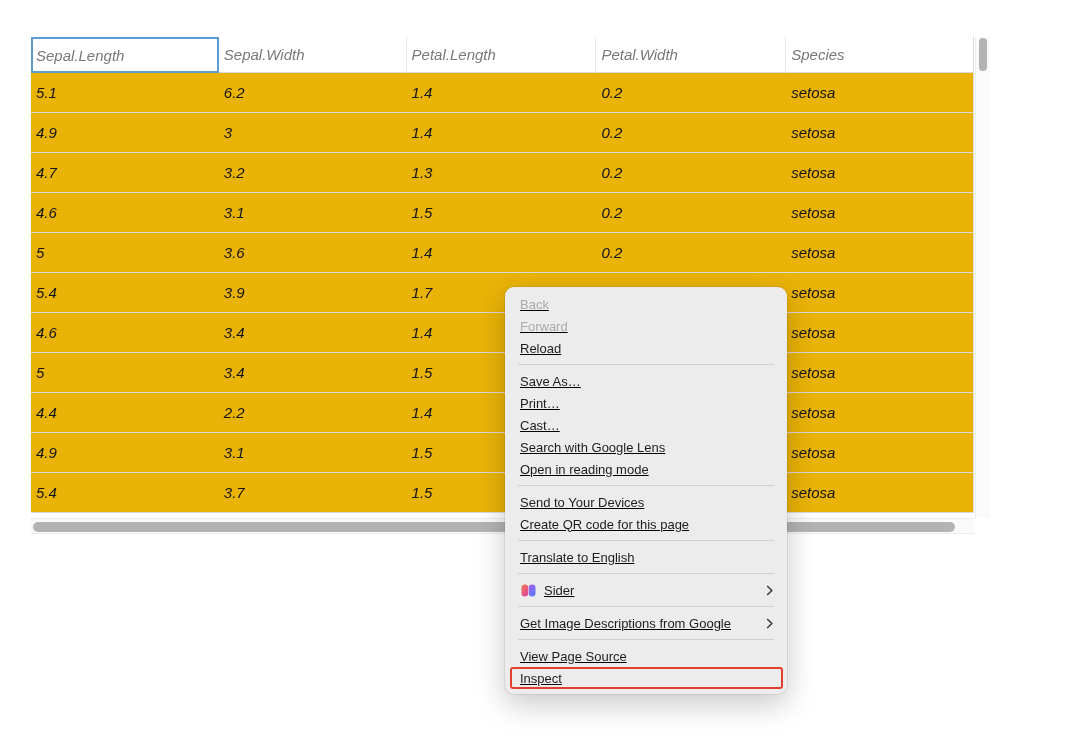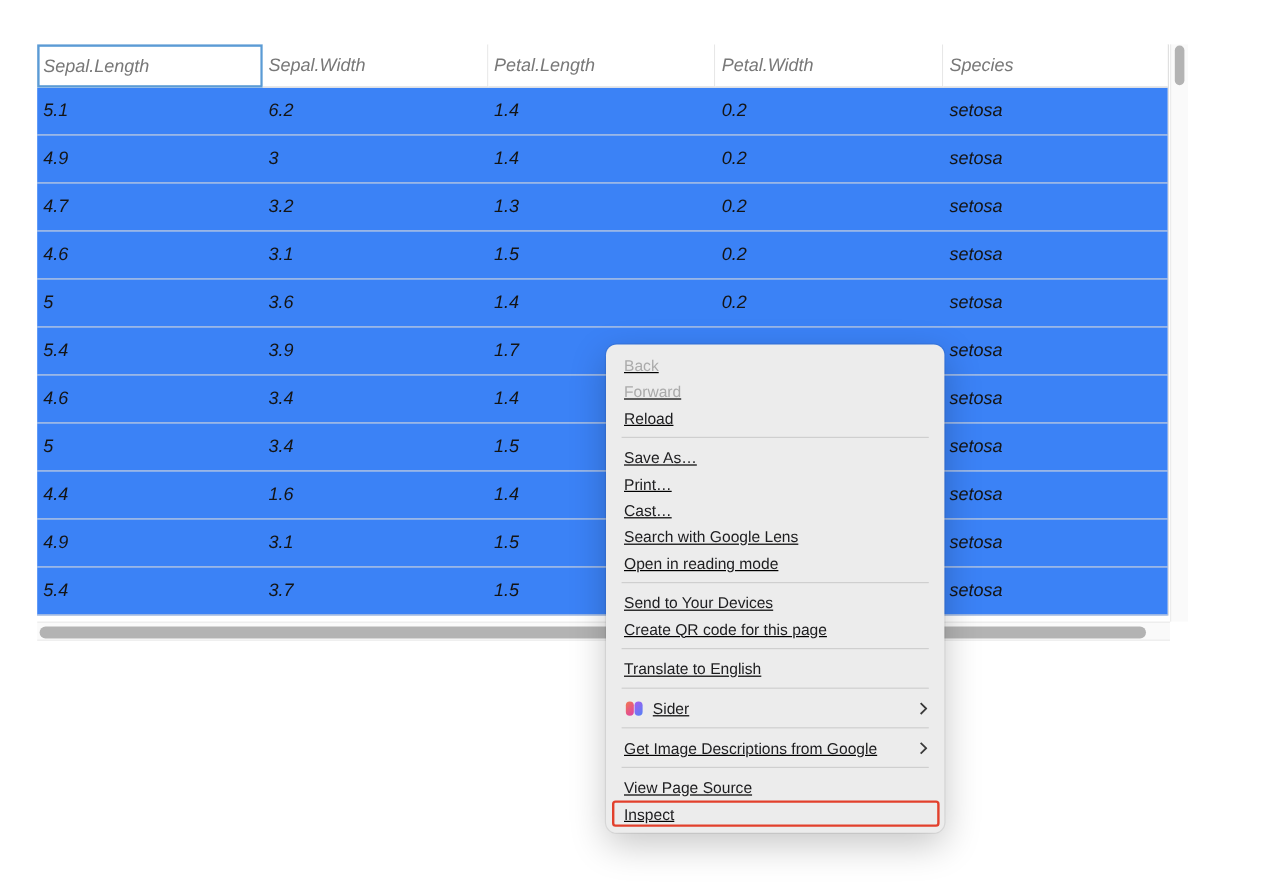--- a/index.html
+++ b/index.html
@@ -24,21 +24,21 @@
   
   .table-viewport{position:absolute;left:31px;top:37px;width:959px;height:497px;font-style:italic;}
   .dtable{position:absolute;left:0;top:0;width:943px;border-right:1px solid var(--row_border);}
   .thead{display:flex;height:36px;}
   .hcell{display:flex;align-items:center;padding-left:5px;height:36px;
     font-size:15px;color:var(--header_text);
     border-bottom:1px solid var(--row_border);border-right:1px solid var(--header_vline);
     background:#fff;white-space:nowrap;overflow:hidden;}
   .hcell:last-child{border-right:none;}
   .hcell.focused{border:2px solid var(--focus_border);padding-left:3px;}
-  .trow{display:flex;height:40px;border-bottom:1px solid var(--row_border);background:#3b82f6;}
+  .trow{display:flex;height:40px;border-bottom:1px solid var(--row_border);background:#eab308;}
   .tcell{display:flex;align-items:center;padding-left:5px;font-size:15px;
     color:var(--cell_text);white-space:nowrap;overflow:hidden;}
   .c0{width:188px;} .c1{width:188px;} .c2{width:190px;} .c3{width:190px;} .c4{width:187px;}
 
   
   .vscroll{position:absolute;right:0;top:0;width:15px;height:481px;
     background:var(--scroll_track);border-left:1px solid var(--scroll_edge);}
   .vthumb{position:absolute;left:3px;top:1px;width:8px;height:33px;
     background:var(--scroll_thumb);border-radius:4px;}
   .hscroll{position:absolute;left:0;bottom:0;width:944px;height:16px;
@@ -126,21 +126,21 @@
         </div>
         <div class="trow">
           <div class="tcell c0">5</div>
           <div class="tcell c1">3.4</div>
           <div class="tcell c2">1.5</div>
           <div class="tcell c3"></div>
           <div class="tcell c4">setosa</div>
         </div>
         <div class="trow">
           <div class="tcell c0">4.4</div>
-          <div class="tcell c1">1.6</div>
+          <div class="tcell c1">2.2</div>
           <div class="tcell c2">1.4</div>
           <div class="tcell c3"></div>
           <div class="tcell c4">setosa</div>
         </div>
         <div class="trow">
           <div class="tcell c0">4.9</div>
           <div class="tcell c1">3.1</div>
           <div class="tcell c2">1.5</div>
           <div class="tcell c3"></div>
           <div class="tcell c4">setosa</div>

